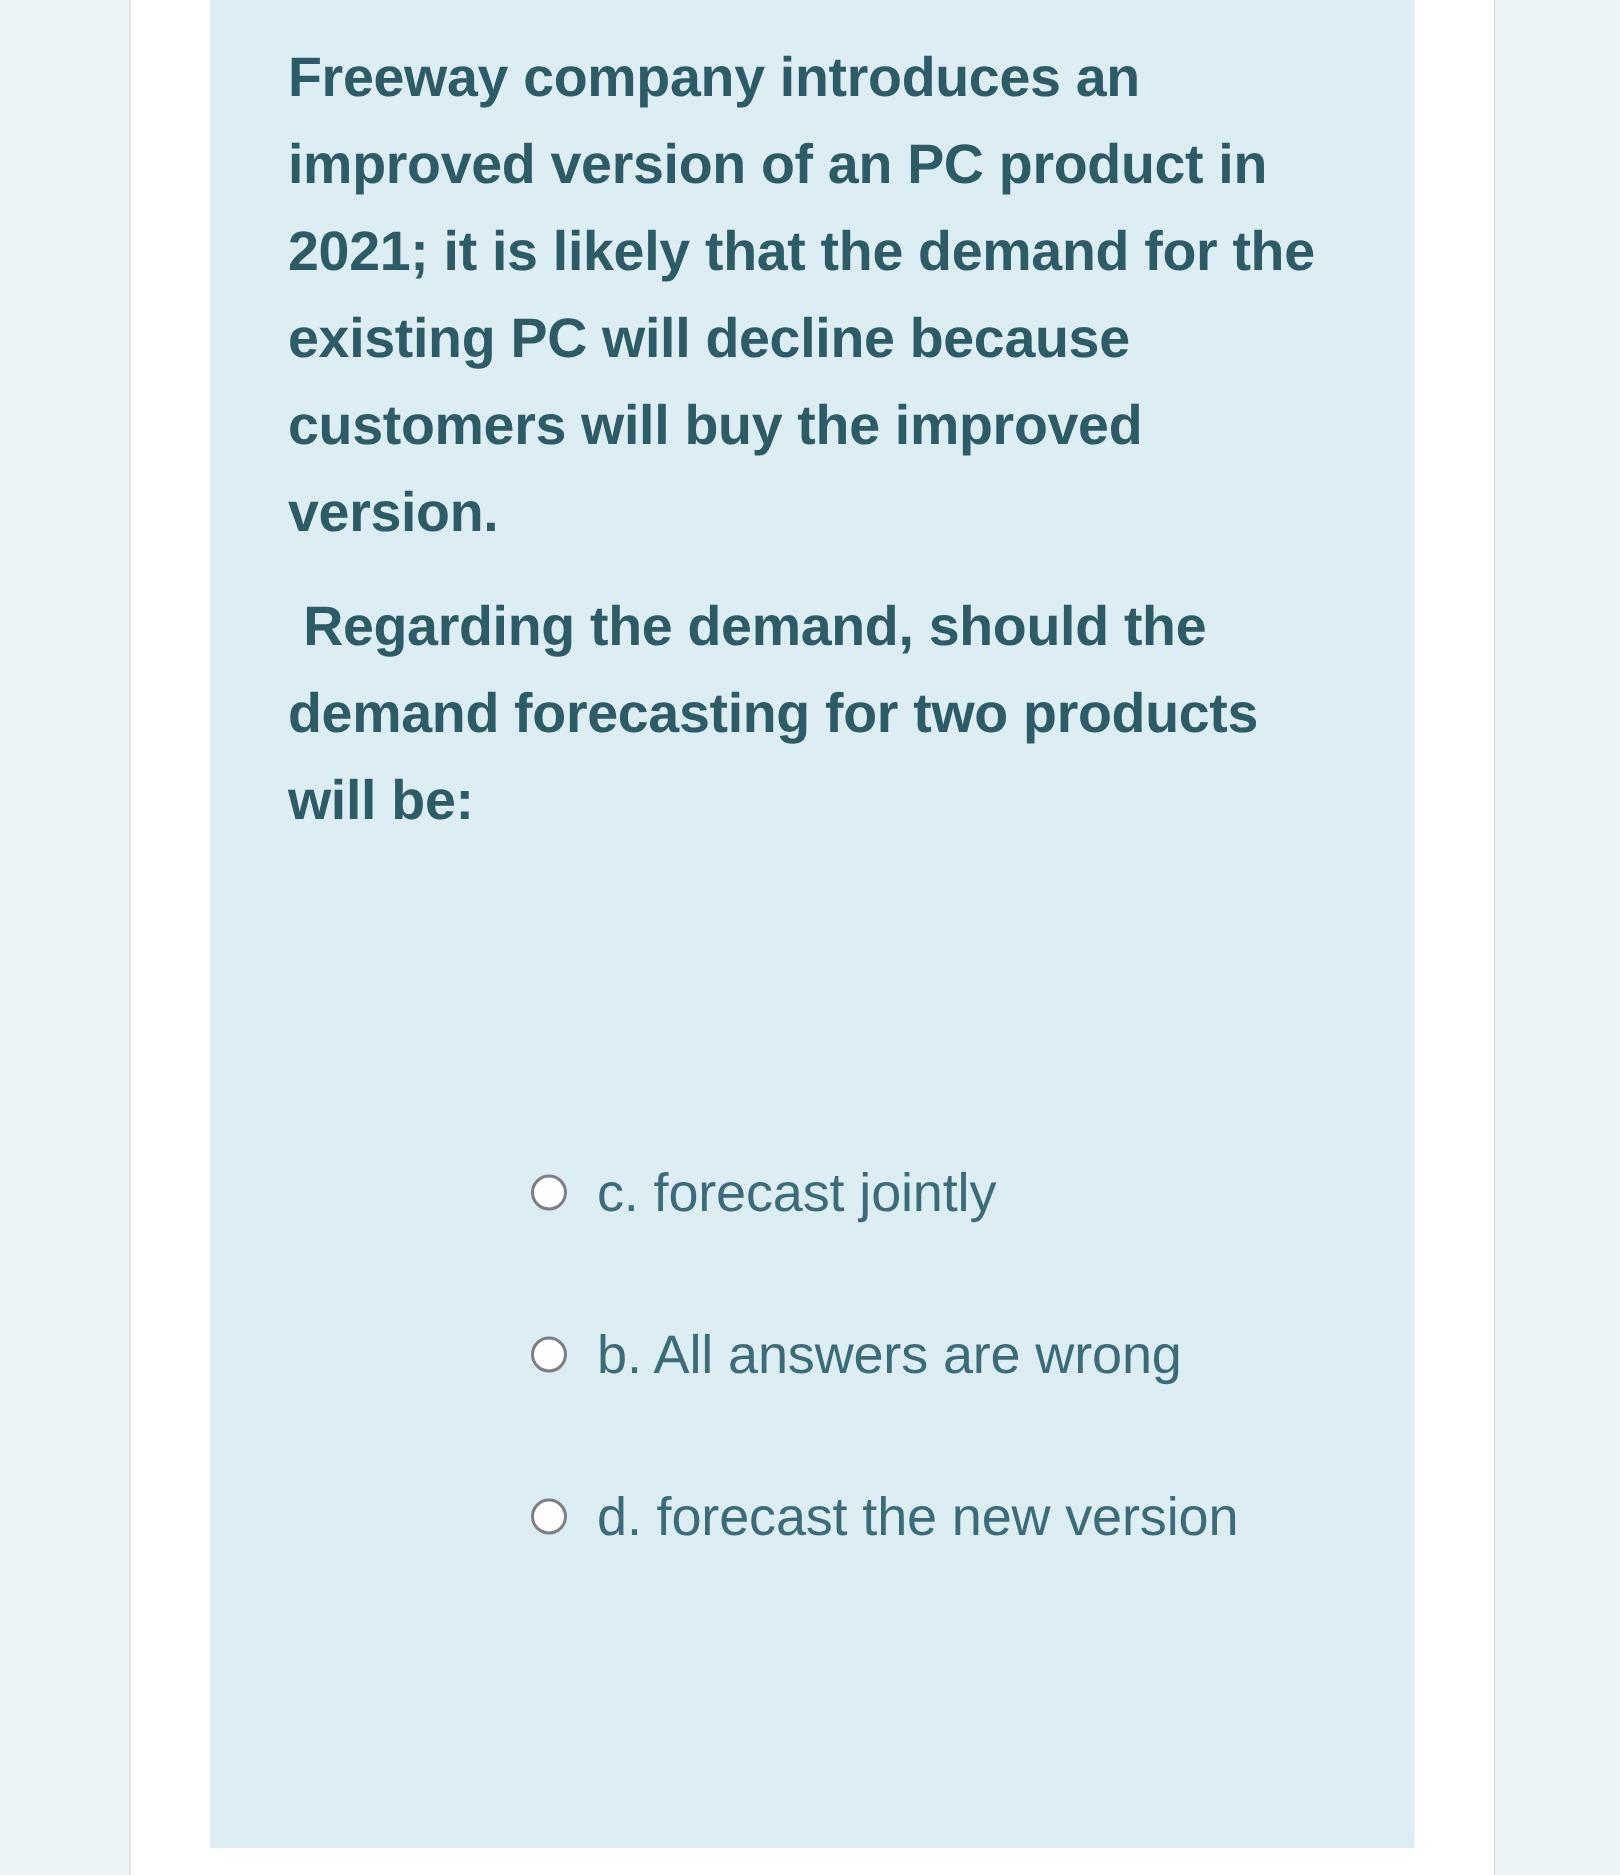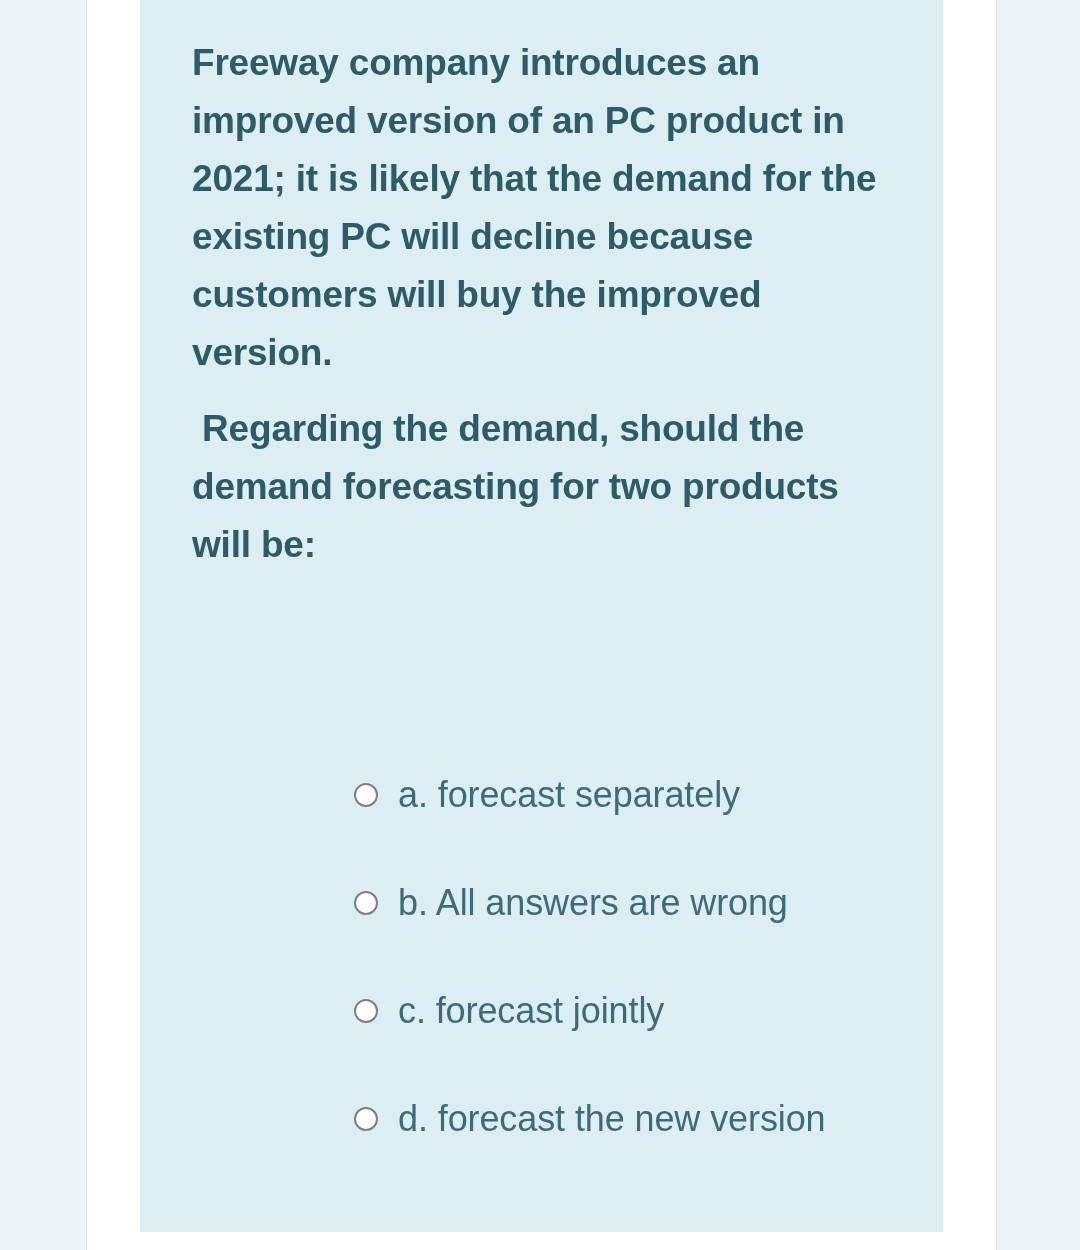--- a/index.html
+++ b/index.html
@@ -40,21 +40,21 @@
   
 
   .question-card {
     position: absolute;
     left: 140px;
     top: 0;
     width: 803px;
     height: 1232px;
     background: #dcedf4;
     box-sizing: border-box;
-    padding: 16px 52px;
+    padding: 5px 52px;
   }
 
   
 
   .question-body {
     padding-top: 18px;
   }
 
   .question-paragraph {
     margin: 0;
@@ -120,33 +120,29 @@
 
   <div class="question-card">
 
     <div class="question-body">
       <p class="question-paragraph">Freeway company introduces an improved version of an PC product in 2021; it is likely that the demand for the existing PC will decline because customers will buy the improved version.</p>
       <p class="question-paragraph"> Regarding the demand, should the demand forecasting for two products will be:</p>
     </div>
 
     <div class="options-list">
 
+
       <div class="option-row">
         <span class="radio-circle"></span>
-        <span class="option-label">a. forecast separately</span>
+        <span class="option-label">c. forecast jointly</span>
       </div>
 
       <div class="option-row">
         <span class="radio-circle"></span>
         <span class="option-label">b. All answers are wrong</span>
-      </div>
-
-      <div class="option-row">
-        <span class="radio-circle"></span>
-        <span class="option-label">c. forecast jointly</span>
       </div>
 
       <div class="option-row">
         <span class="radio-circle"></span>
         <span class="option-label">d. forecast the new version</span>
       </div>
 
     </div>
 
   </div>

